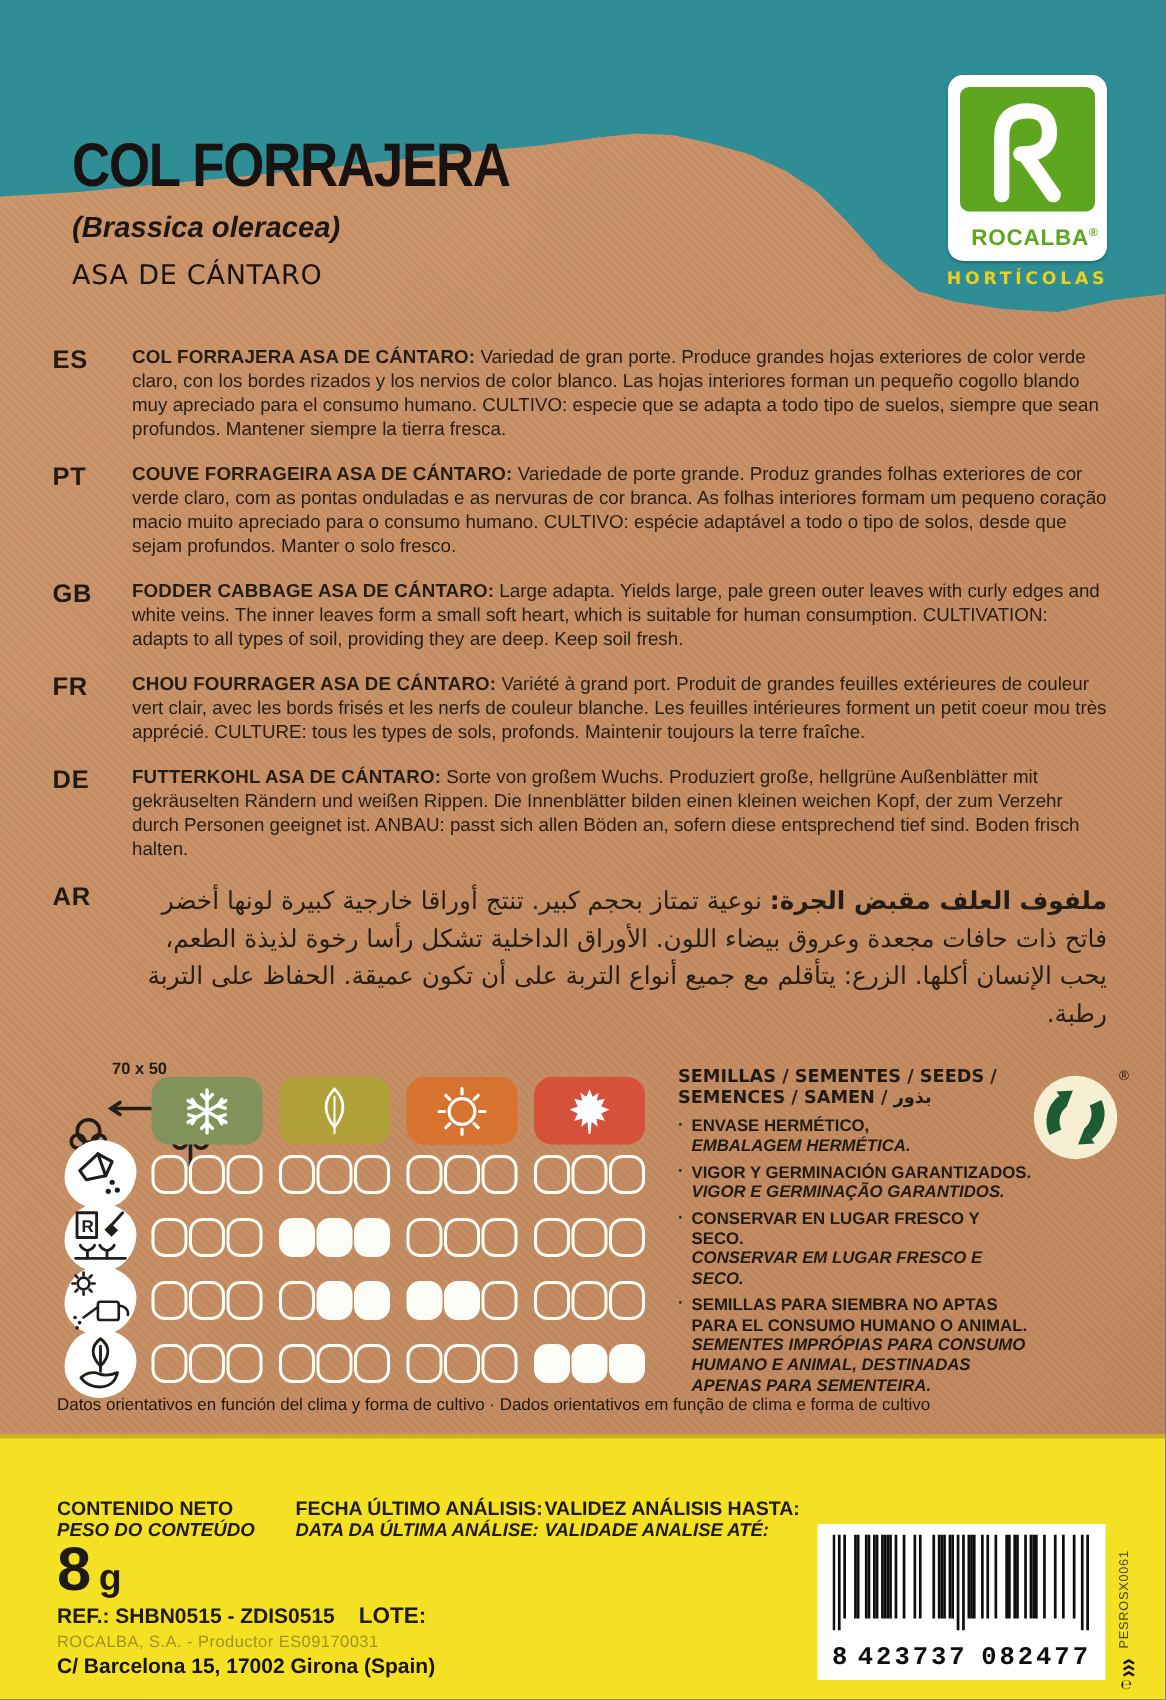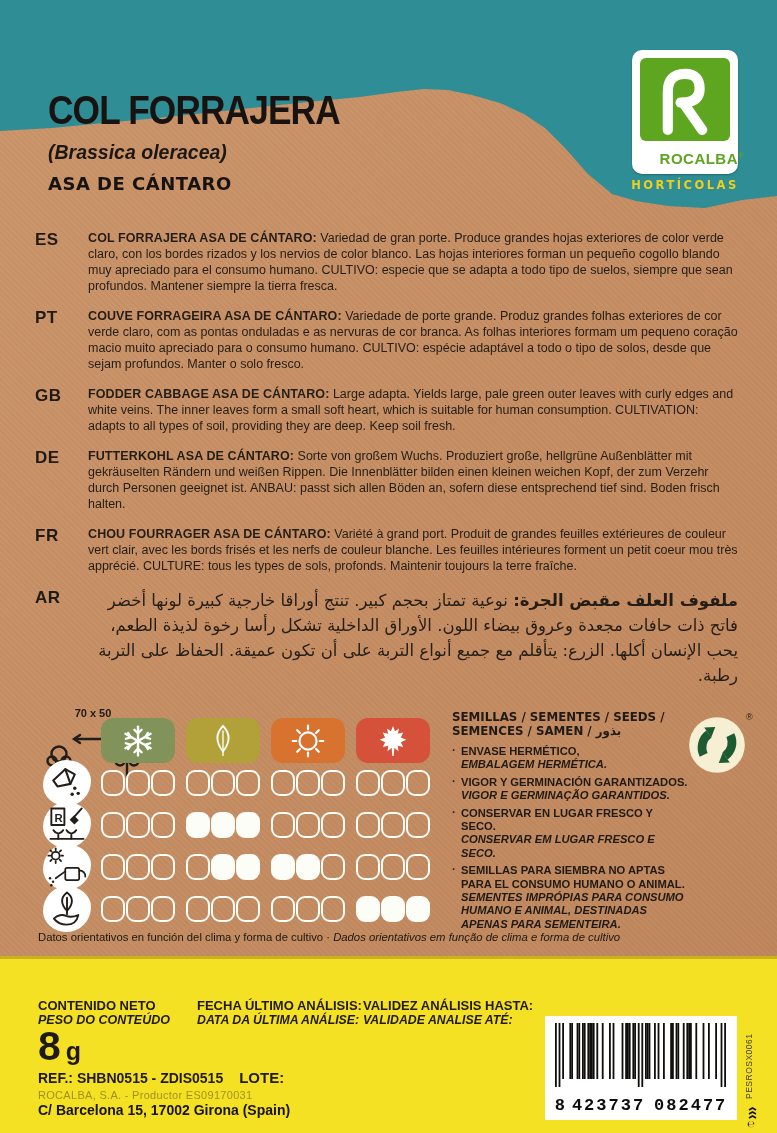--- a/index.html
+++ b/index.html
@@ -9,30 +9,30 @@
       repeating-linear-gradient(45deg, rgba(0,0,0,.025) 0 2px, rgba(255,255,255,.02) 2px 4px);
     font-family:"Liberation Sans",sans-serif;color:#201a14;}
   
   #teal-band{position:absolute;top:0;left:0;}
   
   .logo-card{position:absolute;left:632px;top:50px;width:106px;height:124px;background:#fff;
     border-radius:10px;box-shadow:0 1px 2px rgba(0,0,0,.25);}
   .logo-sq{position:absolute;left:8px;top:8px;width:90px;height:83px;border-radius:6px;
     display:flex;align-items:center;justify-content:center;}
   .logo-word{position:absolute;left:0;bottom:7px;width:116px;text-align:center;
-    font-weight:bold;font-size:15px;letter-spacing:.5px;padding-left:12px;}
+    font-weight:bold;font-size:15px;letter-spacing:.5px;}
   .logo-word sup{font-size:8px;}
   .brand-sub{position:absolute;left:618px;top:178px;width:134px;text-align:center;
     font-family:"DejaVu Sans",sans-serif;font-weight:bold;font-size:11.5px;letter-spacing:2.5px;}
   
   .masthead{position:absolute;left:48px;top:88px;}
   .title{font-size:41px;font-weight:bold;line-height:44px;letter-spacing:-1px;color:#181310;
     transform:scaleX(.86);transform-origin:left center;white-space:nowrap;margin:0;}
   .species{font-style:italic;font-size:19.5px;font-weight:600;margin-top:9px;color:#1c1712;}
-  .variety{font-family:"DejaVu Sans",sans-serif;font-weight:bold;font-size:18px;
+  .variety{font-family:"DejaVu Sans",sans-serif;font-weight:normal;font-size:18px;
     letter-spacing:.5px;margin-top:9px;color:#181310;}
   
   .descs{position:absolute;left:35px;top:230px;width:703px;}
   .desc{display:flex;margin-bottom:14px;}
   .dcode{width:53px;flex:none;font-weight:bold;font-size:17px;letter-spacing:.5px;padding-top:0px;}
   .dtext{margin:0;font-size:12.5px;line-height:16px;width:650px;color:#241d15;}
   .dtext b{letter-spacing:.1px;}
   .desc-ar .dtext{direction:rtl;text-align:right;font-size:16.5px;line-height:25px;
     font-family:"DejaVu Sans",sans-serif;}
   
@@ -56,21 +56,21 @@
   .info-title{font-weight:bold;font-size:11.8px;line-height:14px;font-family:"DejaVu Sans",sans-serif;}
   .info-list{margin:7px 0 0 0;padding:0;list-style:none;}
   .info-list li{position:relative;padding-left:9px;margin-bottom:4px;font-size:11.2px;line-height:13.4px;}
   .info-list li:before{content:"·";position:absolute;left:0;top:-1px;font-weight:bold;}
   .bullet-main{font-weight:bold;}
   .bullet-sub{font-weight:bold;font-style:italic;margin-top:22px;}
   .green-dot{position:absolute;left:688px;top:716px;}
   .gd-reg{position:absolute;left:746px;top:712px;font-size:9px;}
   
   .footnote{position:absolute;left:38px;top:931px;font-size:11.3px;color:#1d1710;}
-  .footnote .it{font-style:italic;}
+  .footnote .it{}
   
   .bottom-panel{position:absolute;left:0;top:956px;width:777px;height:177px;
     border-top:3px solid rgba(95,55,20,.28);}
   .rules{position:absolute;left:38px;top:11px;font-weight:bold;font-size:13.5px;color:#14100c;}
   .rules .it{font-style:italic;}
   .net-l1{position:absolute;left:38px;top:39px;font-weight:bold;font-size:13px;}
   .net-l2{position:absolute;left:38px;top:54px;font-weight:bold;font-style:italic;font-size:12.5px;}
   .weight{position:absolute;left:38px;top:64px;font-weight:bold;}
   .weight .wv{font-size:41px;}
   .weight .wu{font-size:25px;margin-left:5px;}
@@ -129,26 +129,26 @@
     </div>
     <div class="desc">
       <div class="dcode">PT</div>
       <p class="dtext"><b>COUVE FORRAGEIRA ASA DE CÁNTARO:</b> <span>Variedade de porte grande. Produz grandes folhas exteriores de cor verde claro, com as pontas onduladas e as nervuras de cor branca. As folhas interiores formam um pequeno coração macio muito apreciado para o consumo humano. CULTIVO: espécie adaptável a todo o tipo de solos, desde que sejam profundos. Manter o solo fresco.</span></p>
     </div>
     <div class="desc">
       <div class="dcode">GB</div>
       <p class="dtext"><b>FODDER CABBAGE ASA DE CÁNTARO:</b> <span>Large adapta. Yields large, pale green outer leaves with curly edges and white veins. The inner leaves form a small soft heart, which is suitable for human consumption. CULTIVATION: adapts to all types of soil, providing they are deep. Keep soil fresh.</span></p>
     </div>
     <div class="desc">
+      <div class="dcode">FR</div>
+      <p class="dtext"><b>CHOU FOURRAGER ASA DE CÁNTARO:</b> <span>Variété à grand port. Produit de grandes feuilles extérieures de couleur vert clair, avec les bords frisés et les nerfs de couleur blanche. Les feuilles intérieures forment un petit coeur mou très apprécié. CULTURE: tous les types de sols, profonds. Maintenir toujours la terre fraîche.</span></p>
+    </div>
+    <div class="desc">
       <div class="dcode">DE</div>
       <p class="dtext"><b>FUTTERKOHL ASA DE CÁNTARO:</b> <span>Sorte von großem Wuchs. Produziert große, hellgrüne Außenblätter mit gekräuselten Rändern und weißen Rippen. Die Innenblätter bilden einen kleinen weichen Kopf, der zum Verzehr durch Personen geeignet ist. ANBAU: passt sich allen Böden an, sofern diese entsprechend tief sind. Boden frisch halten.</span></p>
-    </div>
-    <div class="desc">
-      <div class="dcode">FR</div>
-      <p class="dtext"><b>CHOU FOURRAGER ASA DE CÁNTARO:</b> <span>Variété à grand port. Produit de grandes feuilles extérieures de couleur vert clair, avec les bords frisés et les nerfs de couleur blanche. Les feuilles intérieures forment un petit coeur mou très apprécié. CULTURE: tous les types de sols, profonds. Maintenir toujours la terre fraîche.</span></p>
     </div>
     <div class="desc desc-ar">
       <div class="dcode">AR</div>
       <p class="dtext" dir="rtl"><b>ملفوف العلف مقبض الجرة:</b> <span>نوعية تمتاز بحجم كبير. تنتج أوراقا خارجية كبيرة لونها أخضر فاتح ذات حافات مجعدة وعروق بيضاء اللون. الأوراق الداخلية تشكل رأسا رخوة لذيذة الطعم، يحب الإنسان أكلها. الزرع: يتأقلم مع جميع أنواع التربة على أن تكون عميقة. الحفاظ على التربة رطبة.</span></p>
     </div>
   </div>
 
   <div class="calendar">
     <div class="spacing">
       <div class="sv">70 x 50</div>

